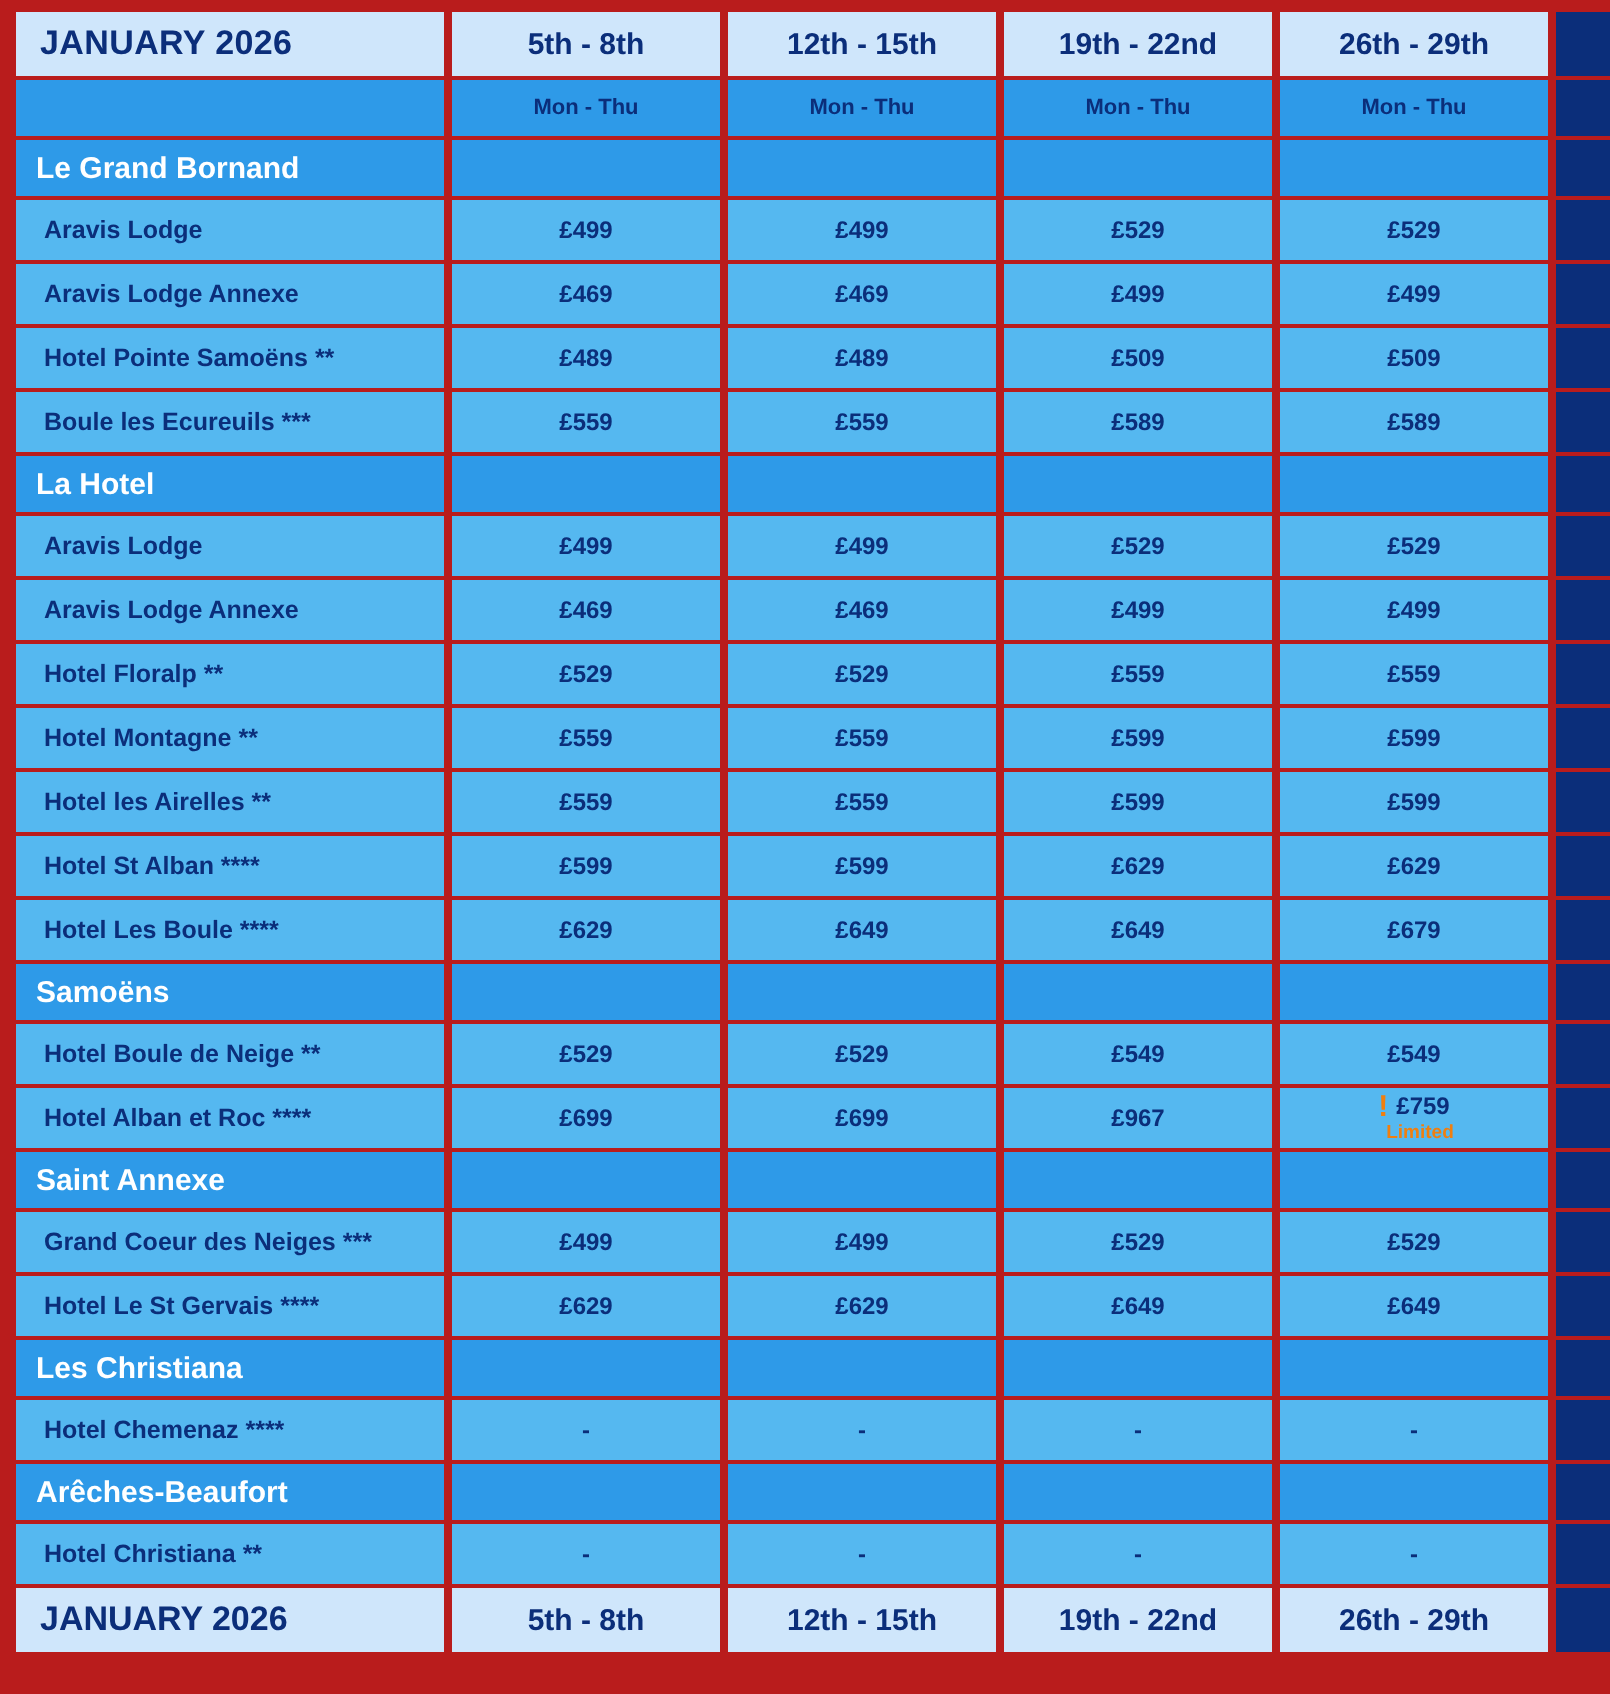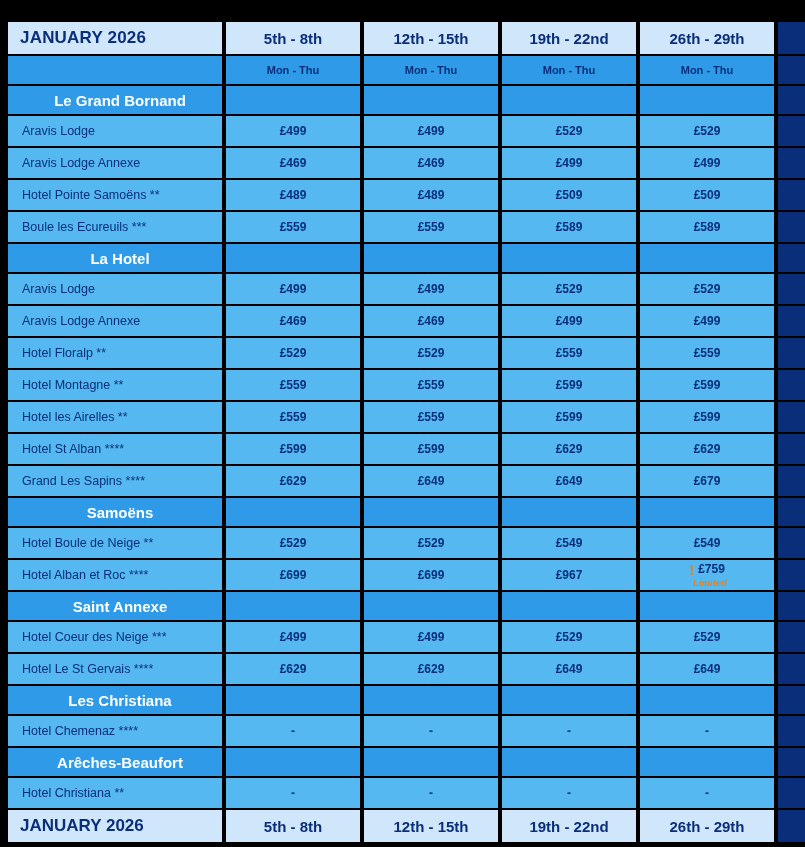--- a/index.html
+++ b/index.html
@@ -5,22 +5,22 @@
   html, body {
     margin: 0;
     padding: 0;
     background: #0b2e7a;
     font-family: "Liberation Sans", sans-serif;
   }
   #sheet {
     width: 805px;
     height: 847px;
     box-sizing: border-box;
-    background: #000000;
-    padding: 20px 4px 4px 4px;
+    background: #b91c1c;
+    padding: 4px 4px 4px 4px;
     position: relative;
   }
   table.price-table {
     border-collapse: separate;
     border-spacing: 4px 2px;
     width: 805px;
     table-layout: fixed;
     margin: 0;
   }
   col.c-name   { width: 214px; }
@@ -74,37 +74,36 @@
   }
 
   
   .resort-name {
     background: #2e9ae8;
     color: #ffffff;
     font-size: 15px;
     font-weight: bold;
     height: 28px;
     padding-left: 10px;
-    text-align: center;
   }
   .resort-fill {
     background: #2e9ae8;
     height: 28px;
   }
   .resort-empty {
     background: #0b2e7a;
     height: 28px;
   }
 
   
   .hotel-name {
     background: #55b8f0;
     color: #0b2e7a;
     font-size: 12.5px;
-    font-weight: normal;
+    font-weight: bold;
     height: 14px;
     padding-left: 14px;
   }
   .price-cell {
     background: #55b8f0;
     color: #0b2e7a;
     font-size: 12px;
     font-weight: bold;
     text-align: center;
     height: 30px;
@@ -128,21 +127,20 @@
   .warn-icon {
     color: #f07f10;
     font-size: 15px;
     font-weight: bold;
     line-height: 1;
   }
   .limited-label {
     color: #f07f10;
     font-size: 9.5px;
     font-weight: bold;
-    font-style: italic;
     text-align: center;
     margin-top: 1px;
     margin-left: 6px;
   }
 
   
   .ftr-title {
     background: #cfe6fb;
     color: #0b2e7a;
     font-size: 17px;
@@ -283,21 +281,21 @@
         </tr>
         <tr>
           <td class="hotel-name">Hotel St Alban ****</td>
           <td class="price-cell"><span>£599</span></td>
           <td class="price-cell"><span>£599</span></td>
           <td class="price-cell"><span>£629</span></td>
           <td class="price-cell"><span>£629</span></td>
           <td class="price-empty"></td>
         </tr>
         <tr>
-          <td class="hotel-name">Grand Les Sapins ****</td>
+          <td class="hotel-name">Hotel Les Boule ****</td>
           <td class="price-cell"><span>£629</span></td>
           <td class="price-cell"><span>£649</span></td>
           <td class="price-cell"><span>£649</span></td>
           <td class="price-cell"><span>£679</span></td>
           <td class="price-empty"></td>
         </tr>
         <tr>
           <td class="resort-name">Samoëns</td>
           <td class="resort-fill"></td>
           <td class="resort-fill"></td>
@@ -326,21 +324,21 @@
         </tr>
         <tr>
           <td class="resort-name">Saint Annexe</td>
           <td class="resort-fill"></td>
           <td class="resort-fill"></td>
           <td class="resort-fill"></td>
           <td class="resort-fill"></td>
           <td class="resort-empty"></td>
         </tr>
         <tr>
-          <td class="hotel-name">Hotel Coeur des Neige ***</td>
+          <td class="hotel-name">Grand Coeur des Neiges ***</td>
           <td class="price-cell"><span>£499</span></td>
           <td class="price-cell"><span>£499</span></td>
           <td class="price-cell"><span>£529</span></td>
           <td class="price-cell"><span>£529</span></td>
           <td class="price-empty"></td>
         </tr>
         <tr>
           <td class="hotel-name">Hotel Le St Gervais ****</td>
           <td class="price-cell"><span>£629</span></td>
           <td class="price-cell"><span>£629</span></td>

